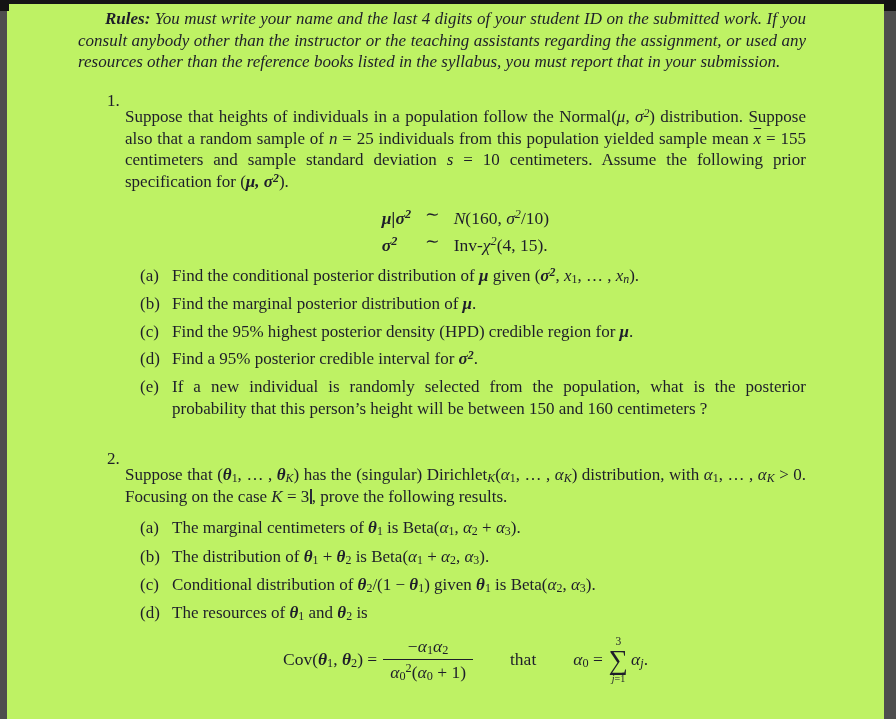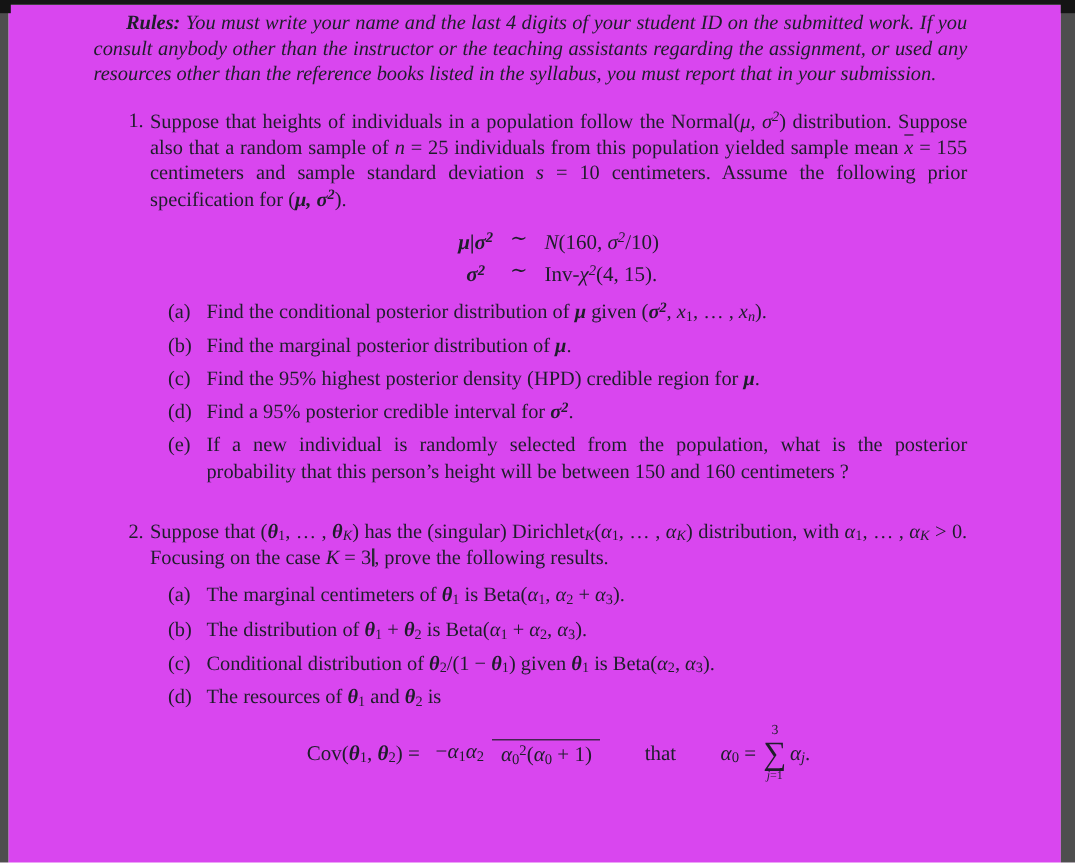--- a/index.html
+++ b/index.html
@@ -13,39 +13,39 @@
   .viewport{position:relative;width:896px;height:719px;background:#ffffff;overflow:hidden;}
   .top-bar{position:absolute;top:0;left:0;width:100%;height:4px;background:#161616;z-index:3;}
   .strip{position:absolute;top:0;bottom:0;background:#4e4e4e;z-index:2;}
   .strip.left{left:0;width:7px;}
   .strip.right{right:0;width:12px;}
   .notch{position:absolute;top:0;background:#141414;z-index:4;}
   .notch.tl{left:0;width:9px;height:11px;}
   .notch.tr{right:0;width:12px;height:11px;}
   .page{
     position:absolute;left:7px;right:12px;top:4px;bottom:0;
-    background:#d946ef;padding:4px 78px 0 71px;overflow:hidden;z-index:1;
+    background:#bef264;padding:4px 78px 0 71px;overflow:hidden;z-index:1;
   }
   .rules{font-style:italic;text-align:justify;margin:0 0 17px 0;text-indent:27px;}
   .rules-label{font-weight:bold;}
   .question{display:flex;margin-left:29px;margin-bottom:22px;}
   .qnum{flex:none;width:18px;}
-  .qbody{flex:1;min-width:0;}
+  .qbody{flex:1;min-width:0;margin-top:16px;}
   .qintro{margin:0 0 10px 0;text-align:justify;}
   .eq-block{display:flex;flex-direction:column;align-items:center;margin:6px 0 8px 0;}
   .eq-grid{display:grid;grid-template-columns:auto auto auto;column-gap:14px;row-gap:1px;font-size:17.5px;line-height:23px;}
-  .eq-lhs{text-align:center;}
+  .eq-lhs{text-align:left;}
   .eq-rel{text-align:center;}
   .eq-rhs{text-align:left;}
   .note{margin:0 0 16px 0;}
   .subitem{display:flex;margin:0 0 6px 15px;}
   .sublabel{flex:none;width:32px;}
   .subbody{flex:1;min-width:0;text-align:justify;}
   .cov-block{display:flex;justify-content:center;align-items:center;margin:12px 0 8px 0;font-size:17.5px;line-height:1.1;}
-  .frac{display:inline-flex;flex-direction:row;align-items:center;margin-left:6px;}
+  .frac{display:inline-flex;flex-direction:column;align-items:center;margin-left:6px;}
   .frac .num{padding:0 7px 2px;}
   .frac .den{border-top:1.2px solid #1e1e2a;padding:2px 7px 0;text-align:right;}
   .where{margin:0 37px;}
   .sum{display:inline-flex;flex-direction:column;align-items:center;margin:0 3px 0 6px;line-height:1;}
   .sum-top{font-size:11.5px;margin-bottom:1px;}
   .sum-sym{font-size:27px;line-height:0.85;}
   .sum-bot{font-size:10px;margin-top:2px;}
   .mi{font-style:italic;}
   .mb{font-weight:700;}
   .sb{font-size:0.7em;vertical-align:-0.18em;}

